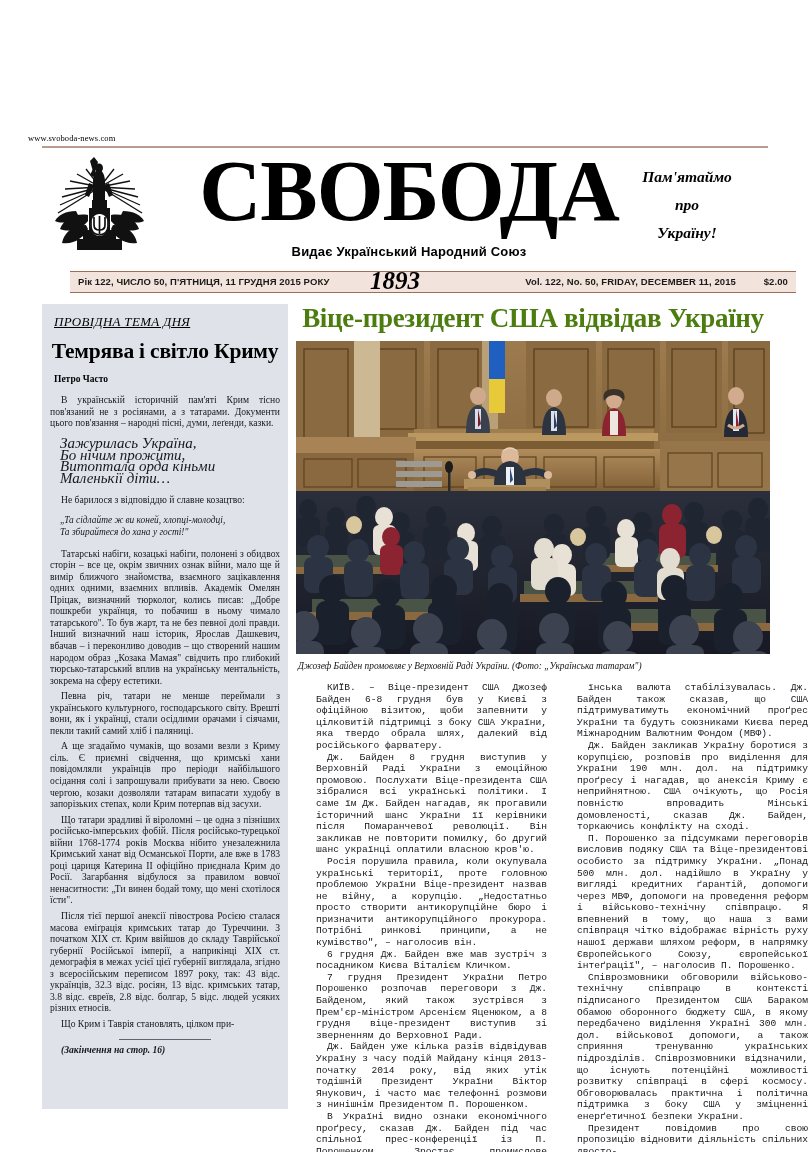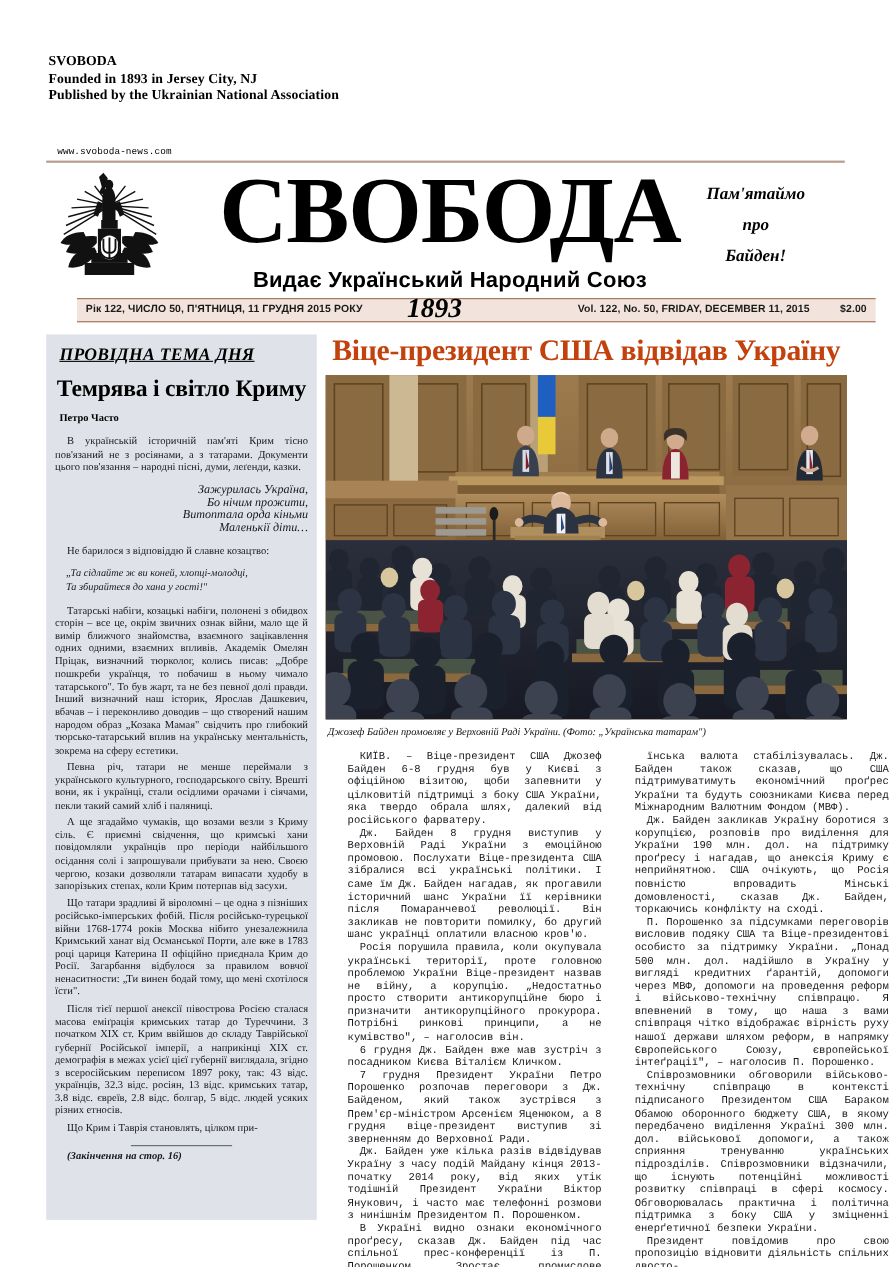--- a/index.html
+++ b/index.html
@@ -13,22 +13,22 @@
   .page{position:relative;width:810px;height:1152px;box-sizing:border-box;}
 
   
   .pubinfo{position:absolute;left:44px;top:48px;width:500px;}
   .pubinfo div{
     font-family:"Liberation Serif", serif;
     font-weight:bold;font-size:12.5px;line-height:15.5px;color:#000;
     letter-spacing:.1px;
   }
   .weburl{
-    position:absolute;left:52px;top:133px;
-    font-family:Liberation Mono, monospace;
+    position:absolute;left:28px;top:133px;
+    font-family:Liberation Serif, serif;
     font-size:8.5px;color:#000;letter-spacing:.1px;
   }
 
   
   .mast-rule-top{position:absolute;left:42px;top:146px;width:726px;height:1.5px;background:#b99c8d;}
   .masthead{position:absolute;left:42px;top:149px;width:726px;height:122px;}
 
   .logo{position:absolute;left:4px;top:4px;width:108px;height:104px;}
   .logo svg{display:block;}
 
@@ -41,21 +41,21 @@
     line-height:96px;
     letter-spacing:-1px;
     color:#000;
     white-space:nowrap;
   }
   .mast-sub{
     position:absolute;left:152px;top:95px;width:430px;
     text-align:center;
     font-family:"Liberation Sans", sans-serif;
     font-weight:bold;
-    font-size:20px;
+    font-size:13px;
     letter-spacing:.2px;
     color:#000;
     white-space:nowrap;
   }
   .mast-slogan{
     position:absolute;right:6px;top:14px;width:150px;text-align:center;
   }
   .mast-slogan span{
     display:block;
     font-family:"Liberation Serif", serif;
@@ -90,21 +90,21 @@
 
   
   .leftcol{
     position:absolute;left:42px;top:304px;width:246px;height:805px;
     background:#dfe3e9;
     box-sizing:border-box;
     padding:8px 8px 6px 8px;
   }
   .kicker{
     font-family:"Liberation Serif", serif;
-    font-style:italic;font-weight:bold;font-size:16px;
+    font-style:italic;font-weight:normal;font-size:13px;
     color:#000;
     text-decoration:underline;
     letter-spacing:.3px;
     margin:2px 0 9px 4px;
   }
   .lead-headline{
     font-family:"Liberation Serif", serif;
     font-weight:bold;font-size:21.5px;line-height:24px;
     color:#000;text-align:center;margin:0 0 11px 0;
     letter-spacing:-.2px;
@@ -116,23 +116,23 @@
   .leftcol p{
     margin:4px 0 0 0;
     font-family:"Liberation Serif", serif;
     font-size:9.6px;line-height:11.55px;
     text-align:justify;text-indent:11px;
     color:#15181c;
     hyphens:none;
   }
   .leftcol p.verse{
     font-style:italic;
-    text-align:right;text-indent:0;
+    text-align:left;text-indent:0;
     margin:9px 0 9px 10px;
-    font-size:11px;line-height:11.9px;
+    font-size:15px;line-height:11.9px;
   }
   .leftcol p.quote{
     font-style:italic;
     text-align:left;text-indent:0;
     margin:9px 0 9px 10px;
     font-size:9.4px;line-height:11.9px;
   }
   .contrule{
     width:92px;height:1px;background:#5d6570;margin:9px auto 4px auto;
   }
@@ -140,21 +140,21 @@
     font-family:"Liberation Serif", serif;
     font-style:italic;font-weight:bold;font-size:10px;
     text-align:center;color:#000;text-indent:0;
   }
 
   
   .main-headline{
     position:absolute;left:296px;top:303px;width:474px;
     font-family:"Liberation Serif", serif;
     font-weight:bold;font-size:27px;line-height:31px;
-    text-align:center;color:#c2410c;letter-spacing:-.3px;
+    text-align:center;color:#4d7c0f;letter-spacing:-.3px;
     white-space:nowrap;
   }
 
   .photo{
     position:absolute;left:296px;top:341px;width:474px;height:313px;
     overflow:hidden;background:#6b5334;
     border:0;
   }
   .photo svg{display:block;}
 
@@ -180,25 +180,20 @@
   .mc .contnote2{
     font-style:italic;font-weight:bold;font-size:10px;
     text-align:center;text-indent:0;color:#000;
   }
 </style>
 </head>
 <body>
 
 <div class="page">
 
-  <div class="pubinfo">
-    <div>SVOBODA</div>
-    <div>Founded in 1893 in Jersey City, NJ</div>
-    <div>Published by the Ukrainian National Association</div>
-  </div>
   <div class="weburl">www.svoboda-news.com</div>
 
   <div class="mast-rule-top"></div>
   <div class="masthead">
 
     <div class="logo">
       <svg width="108" height="104" viewBox="0 0 108 104">
         <g fill="#111">
 
           <g stroke="#111" stroke-width="1.3">
@@ -246,21 +241,21 @@
         </g>
       </svg>
     </div>
 
     <div class="mast-title">СВОБОДА</div>
     <div class="mast-sub">Видає Український Народний Союз</div>
 
     <div class="mast-slogan">
       <span>Пам'ятаймо</span>
       <span>про</span>
-      <span>Байден!</span>
+      <span>Україну!</span>
     </div>
   </div>
 
   <div class="dateband">
     <div class="dl">Рік 122, ЧИСЛО 50, П'ЯТНИЦЯ, 11 ГРУДНЯ 2015 РОКУ</div>
     <div class="dr">Vol. 122, No. 50, FRIDAY, DECEMBER 11, 2015</div>
     <div class="dp">$2.00</div>
   </div>
   <div class="mast-1893">1893</div>
 

